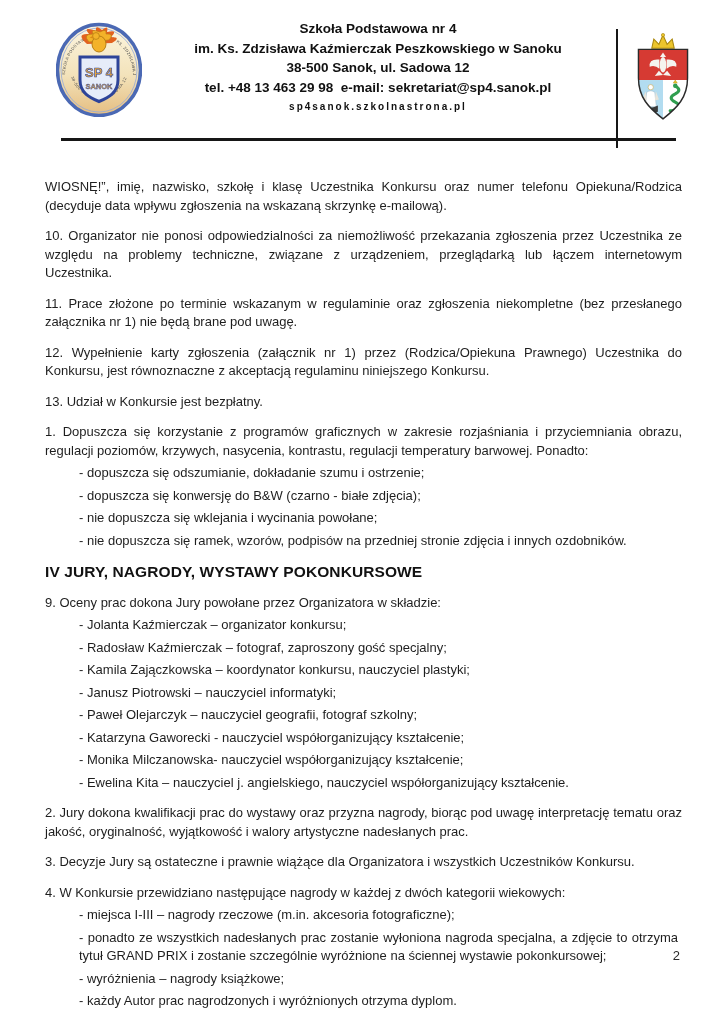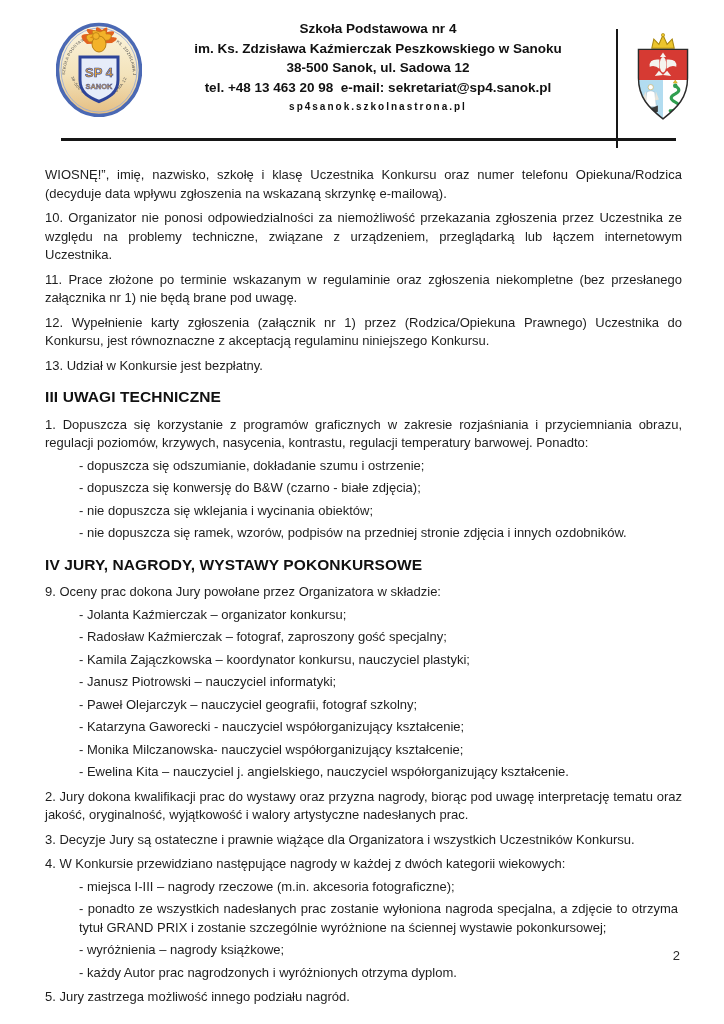--- a/index.html
+++ b/index.html
@@ -16,21 +16,21 @@
   }
   .header-text div{white-space:pre-wrap;}
   .hdr-website{letter-spacing:2px;font-size:10px;}
   .v-rule{position:absolute;left:616px;top:29px;width:2px;height:119px;background:#161616;}
   .h-rule{position:absolute;left:61px;top:138px;width:615px;height:2.5px;background:#161616;}
   
   .content{
     position:absolute;left:45px;top:166px;width:637px;
     font-size:13px;line-height:18.5px;
   }
-  .content p{margin:0 0 6px;text-align:justify;}
+  .content p{margin:12px 0 6px;text-align:justify;}
   .content p.tight{margin-bottom:0;}
   .sub-item{padding-left:30px;margin:4px;text-align:justify;}
   .sub-list{margin:0 0 6px;}
   .sec-heading{
     font-size:15.5px;font-weight:bold;margin:13px 0 9px;color:#111;letter-spacing:0.1px;
   }
   .spacer-top{margin-top:22px;}
   .page-number{
     position:absolute;top:948px;right:44px;font-size:13px;color:#2a2a2a;
   }
@@ -71,21 +71,21 @@
         <text x="43" y="56" text-anchor="middle" font-size="13" font-weight="bold" fill="#e9a83c" stroke="#2e4499" stroke-width="0.6">SP 4</text>
         <text x="43" y="68" text-anchor="middle" font-size="7.5" font-weight="bold" fill="#e9a83c" stroke="#2e4499" stroke-width="0.4">SANOK</text>
       </g>
     </svg>
   </div>
 
   <div class="header-text">
     <div>Szkoła Podstawowa nr 4</div>
     <div>im. Ks. Zdzisława Kaźmierczak Peszkowskiego w Sanoku</div>
     <div>38-500 Sanok, ul. Sadowa 12</div>
-    <div>tel. +48 13 463 20 98  e-mail: sekretariat@sp4.sanok.pl</div>
+    <div>tel. +48 13 463 29 98  e-mail: sekretariat@sp4.sanok.pl</div>
     <div class="hdr-website">sp4sanok.szkolnastrona.pl</div>
   </div>
 
   <div class="v-rule"></div>
 
   <div class="crest">
     <svg width="58" height="90" viewBox="0 0 56 88">
       <defs>
         <clipPath id="shieldClip">
           <path d="M 4,16 H 52 V 44 C 52,63 42,73 28,84 C 14,73 4,63 4,44 Z"></path>
@@ -129,27 +129,26 @@
   <div class="content">
 
     <p>WIOSNĘ!”, imię, nazwisko, szkołę i klasę Uczestnika Konkursu oraz numer telefonu Opiekuna/Rodzica (decyduje data wpływu zgłoszenia na wskazaną skrzynkę e-mailową).</p>
 
 
     <p>10. Organizator nie ponosi odpowiedzialności za niemożliwość przekazania zgłoszenia przez Uczestnika ze względu na problemy techniczne, związane z urządzeniem, przeglądarką lub łączem internetowym Uczestnika.</p>
     <p>11. Prace złożone po terminie wskazanym w regulaminie oraz zgłoszenia niekompletne (bez przesłanego załącznika nr 1) nie będą brane pod uwagę.</p>
     <p>12. Wypełnienie karty zgłoszenia (załącznik nr 1) przez (Rodzica/Opiekuna Prawnego) Uczestnika do Konkursu, jest równoznaczne z akceptacją regulaminu niniejszego Konkursu.</p>
     <p>13. Udział w Konkursie jest bezpłatny.</p>
 
-    <div class="sec-heading">III UWAGI TECHNICZNE</div>
 
     <p class="tight">1. Dopuszcza się korzystanie z programów graficznych w zakresie rozjaśniania i przyciemniania obrazu, regulacji poziomów, krzywych, nasycenia, kontrastu, regulacji temperatury barwowej. Ponadto:</p>
     <div class="sub-list">
       <div class="sub-item">- dopuszcza się odszumianie, dokładanie szumu i ostrzenie;</div>
       <div class="sub-item">- dopuszcza się konwersję do B&amp;W (czarno - białe zdjęcia);</div>
-      <div class="sub-item">- nie dopuszcza się wklejania i wycinania obiektów;</div>
+      <div class="sub-item">- nie dopuszcza się wklejania i wycinania powołane;</div>
       <div class="sub-item">- nie dopuszcza się ramek, wzorów, podpisów na przedniej stronie zdjęcia i innych ozdobników.</div>
     </div>
 
     <div class="sec-heading">IV JURY, NAGRODY, WYSTAWY POKONKURSOWE</div>
 
     <p class="tight">9. Oceny prac dokona Jury powołane przez Organizatora w składzie:</p>
     <div class="sub-list">
       <div class="sub-item">- Jolanta Kaźmierczak – organizator konkursu;</div>
       <div class="sub-item">- Radosław Kaźmierczak – fotograf, zaproszony gość specjalny;</div>
       <div class="sub-item">- Kamila Zajączkowska – koordynator konkursu, nauczyciel plastyki;</div>

